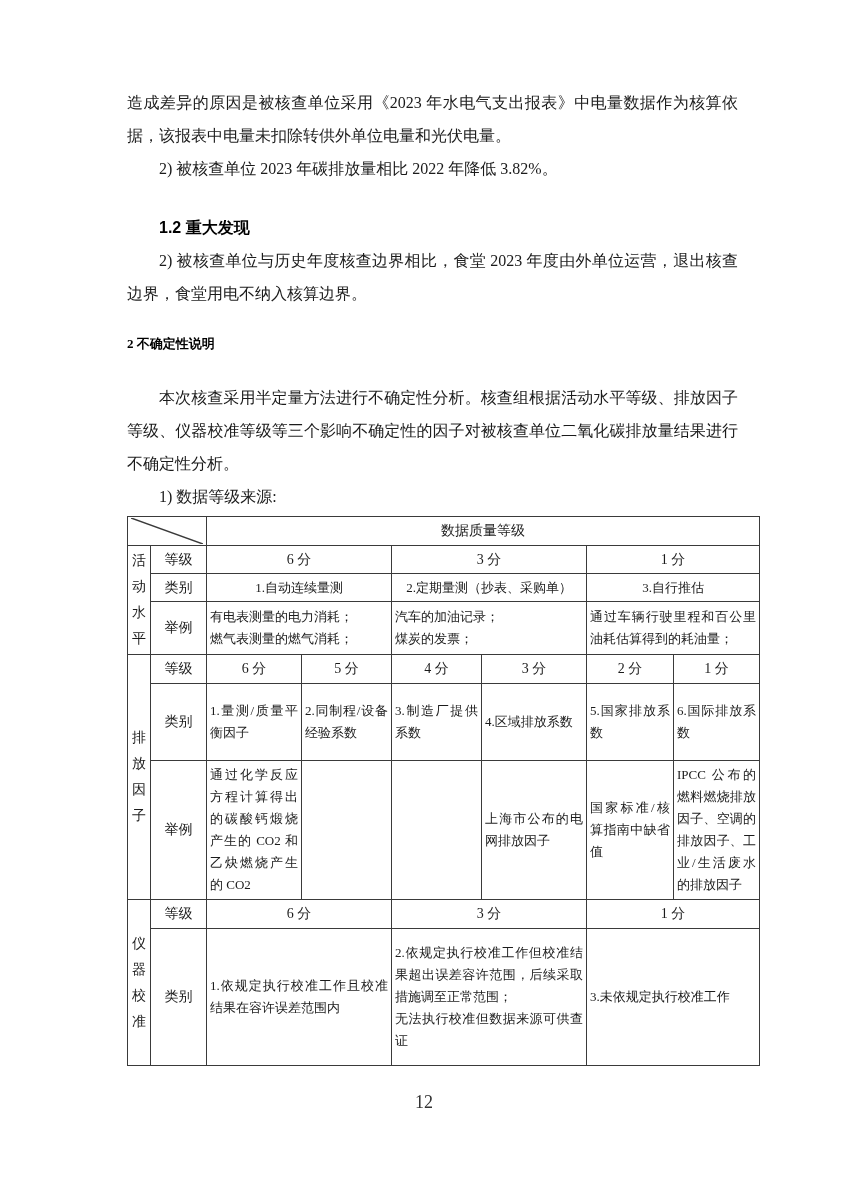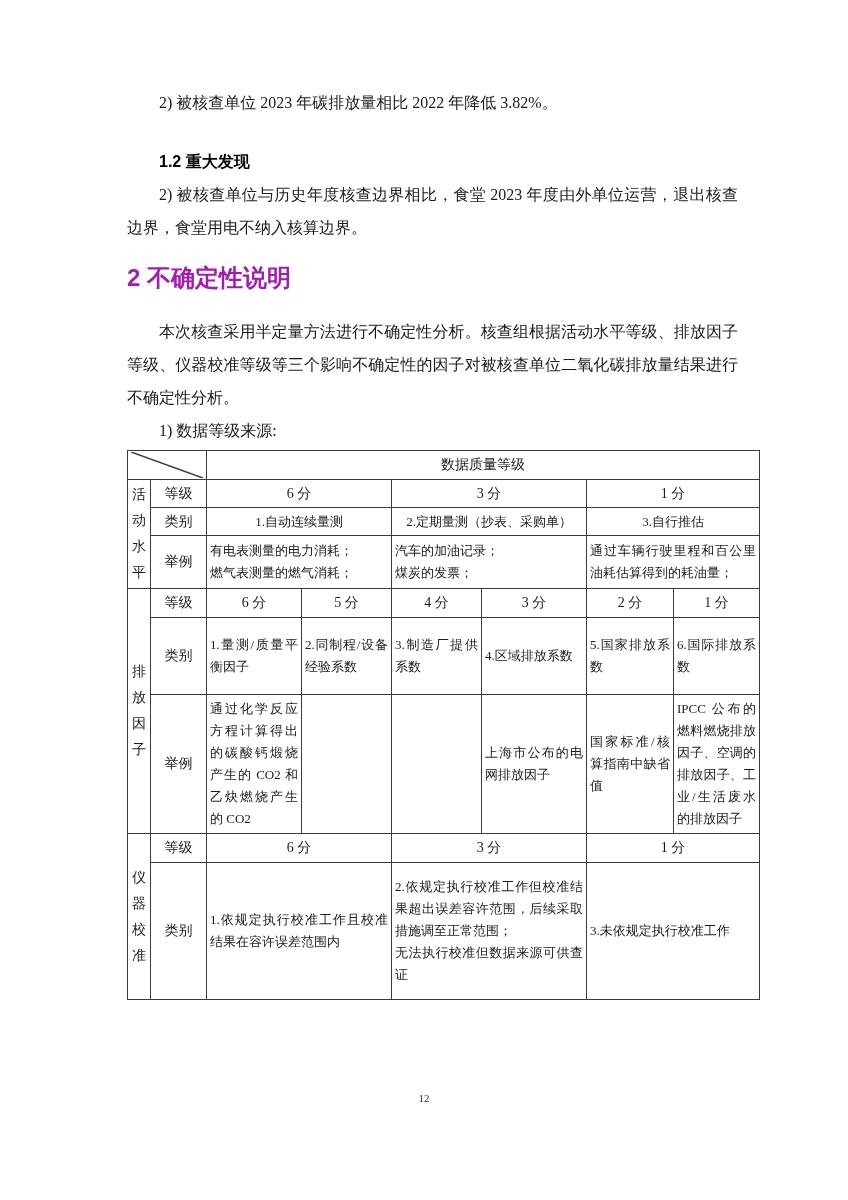--- a/index.html
+++ b/index.html
@@ -9,22 +9,22 @@
     margin:0 auto;overflow:hidden;
   }
   .content{position:absolute;left:127px;top:86px;width:611px;}
   p.body{margin:0;font-size:16px;line-height:33px;text-align:justify;}
   .indent{text-indent:2em;}
   h3.sub{
     margin:26px 0 0;font-size:16px;line-height:33px;text-indent:2em;
     font-family:"Liberation Sans","DejaVu Sans",sans-serif;font-weight:bold;color:#000000;
   }
   h2.main{
-    margin:15px 0 19px;font-size:24px;line-height:37px;
-    font-family:Liberation Sans, sans-serif;font-weight:bold;color:#a21caf;
+    margin:15px 0 19px;font-size:13px;line-height:37px;
+    font-family:Liberation Serif, serif;font-weight:bold;color:#000000;
   }
   table.dq{
     border-collapse:collapse;table-layout:fixed;width:632px;margin-top:3px;
     font-size:13px;line-height:22px;color:#1b1b1b;padding-left:32px;
   }
   table.dq td{border:1px solid #3a3a3a;padding:1px 3px;vertical-align:middle;}
   .center{text-align:center;}
   .pre{white-space:pre-line;}
   .just{text-align:justify;}
   .lab{text-align:center;font-size:14px;}
@@ -41,29 +41,30 @@
   tr.r2 td{height:25px;}
   tr.r3 td{height:25px;}
   tr.r4 td{height:50px;}
   tr.r5 td{height:26px;}
   tr.r6 td{height:74px;}
   tr.r7 td{height:136px;}
   tr.r8 td{height:26px;}
   tr.r9 td{height:134px;}
   .pagenum{
     position:absolute;left:0;right:0;top:1092px;text-align:center;
-    font-size:11px;color:#333;
+    font-size:18px;color:#333;
   }
 </style>
 </head>
 <body>
 
 <div class="page">
   <div class="content">
 
+    <p class="body">造成差异的原因是被核查单位采用《2023 年水电气支出报表》中电量数据作为核算依据，该报表中电量未扣除转供外单位电量和光伏电量。</p>
     <p class="body indent">2) 被核查单位 2023 年碳排放量相比 2022 年降低 3.82%。</p>
 
     <h3 class="sub">1.2 重大发现</h3>
     <p class="body indent">2) 被核查单位与历史年度核查边界相比，食堂 2023 年度由外单位运营，退出核查边界，食堂用电不纳入核算边界。</p>
 
     <h2 class="main">2 不确定性说明</h2>
     <p class="body indent">本次核查采用半定量方法进行不确定性分析。核查组根据活动水平等级、排放因子等级、仪器校准等级等三个影响不确定性的因子对被核查单位二氧化碳排放量结果进行不确定性分析。</p>
     <p class="body indent">1) 数据等级来源:</p>
 
     <table class="dq">

